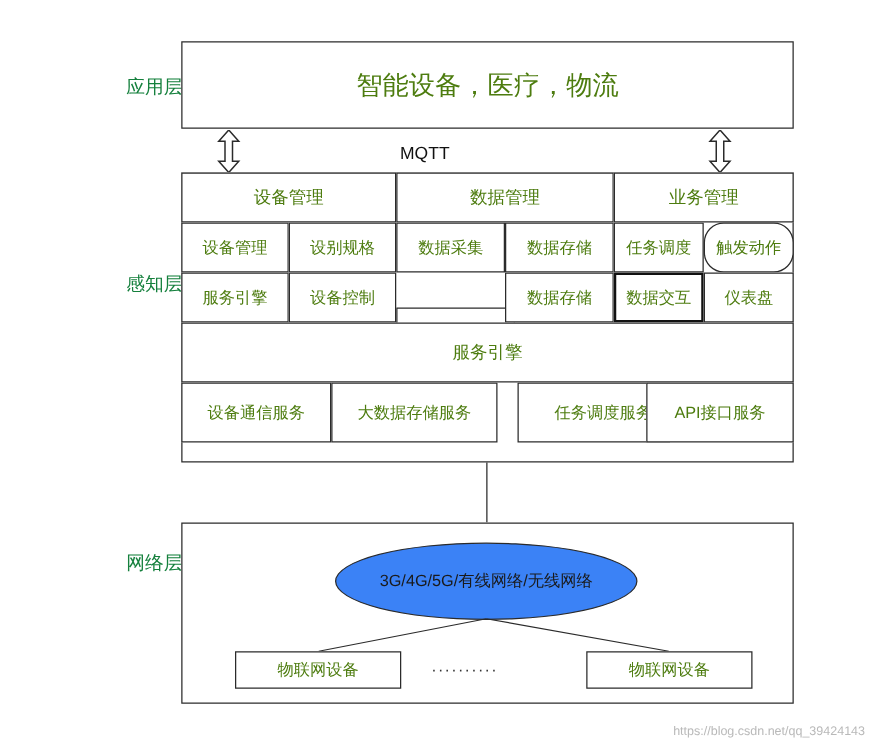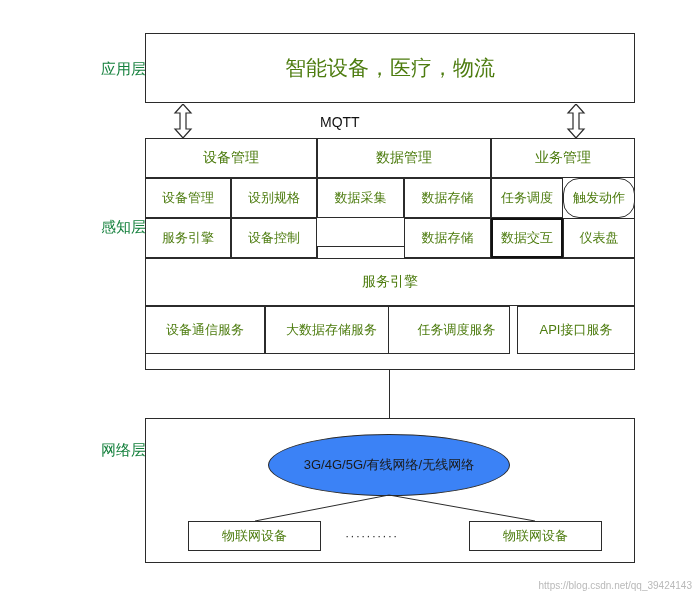--- a/index.html
+++ b/index.html
@@ -184,21 +184,21 @@
 <div class="box r3" style="left:231px; width:86px;">设备控制</div>
 <div class="box r3" style="left:317px; width:95px;margin-top:28px;">数据处理</div>
 <div class="box r3" style="left:404px; width:87px;">数据存储</div>
 <div class="box r3 thickborder" style="left:491px; width:72px;">数据交互</div>
 <div class="box r3" style="left:563px; width:72px;">仪表盘</div>
 
 <div class="box engine">服务引擎</div>
 
 <div class="box r4" style="left:145px; width:120px;">设备通信服务</div>
 <div class="box r4" style="left:265px; width:133px;">大数据存储服务</div>
-<div class="box r4" style="left:388px; width:122px;padding-left:15px;">任务调度服务</div>
+<div class="box r4" style="left:414px; width:122px;padding-left:15px;">任务调度服务</div>
 <div class="box r4" style="left:517px; width:118px;">API接口服务</div>
 
 <div class="connector"></div>
 
 <div class="box net-box"></div>
 
 <div class="ellipse">3G/4G/5G/有线网络/无线网络</div>
 
 <svg style="position:absolute; left:145px; top:490px; width:490px; height:40px;" viewBox="0 0 490 40">
   <line x1="244" y1="5" x2="110" y2="31" stroke="#2b2b2b" stroke-width="1"></line>

